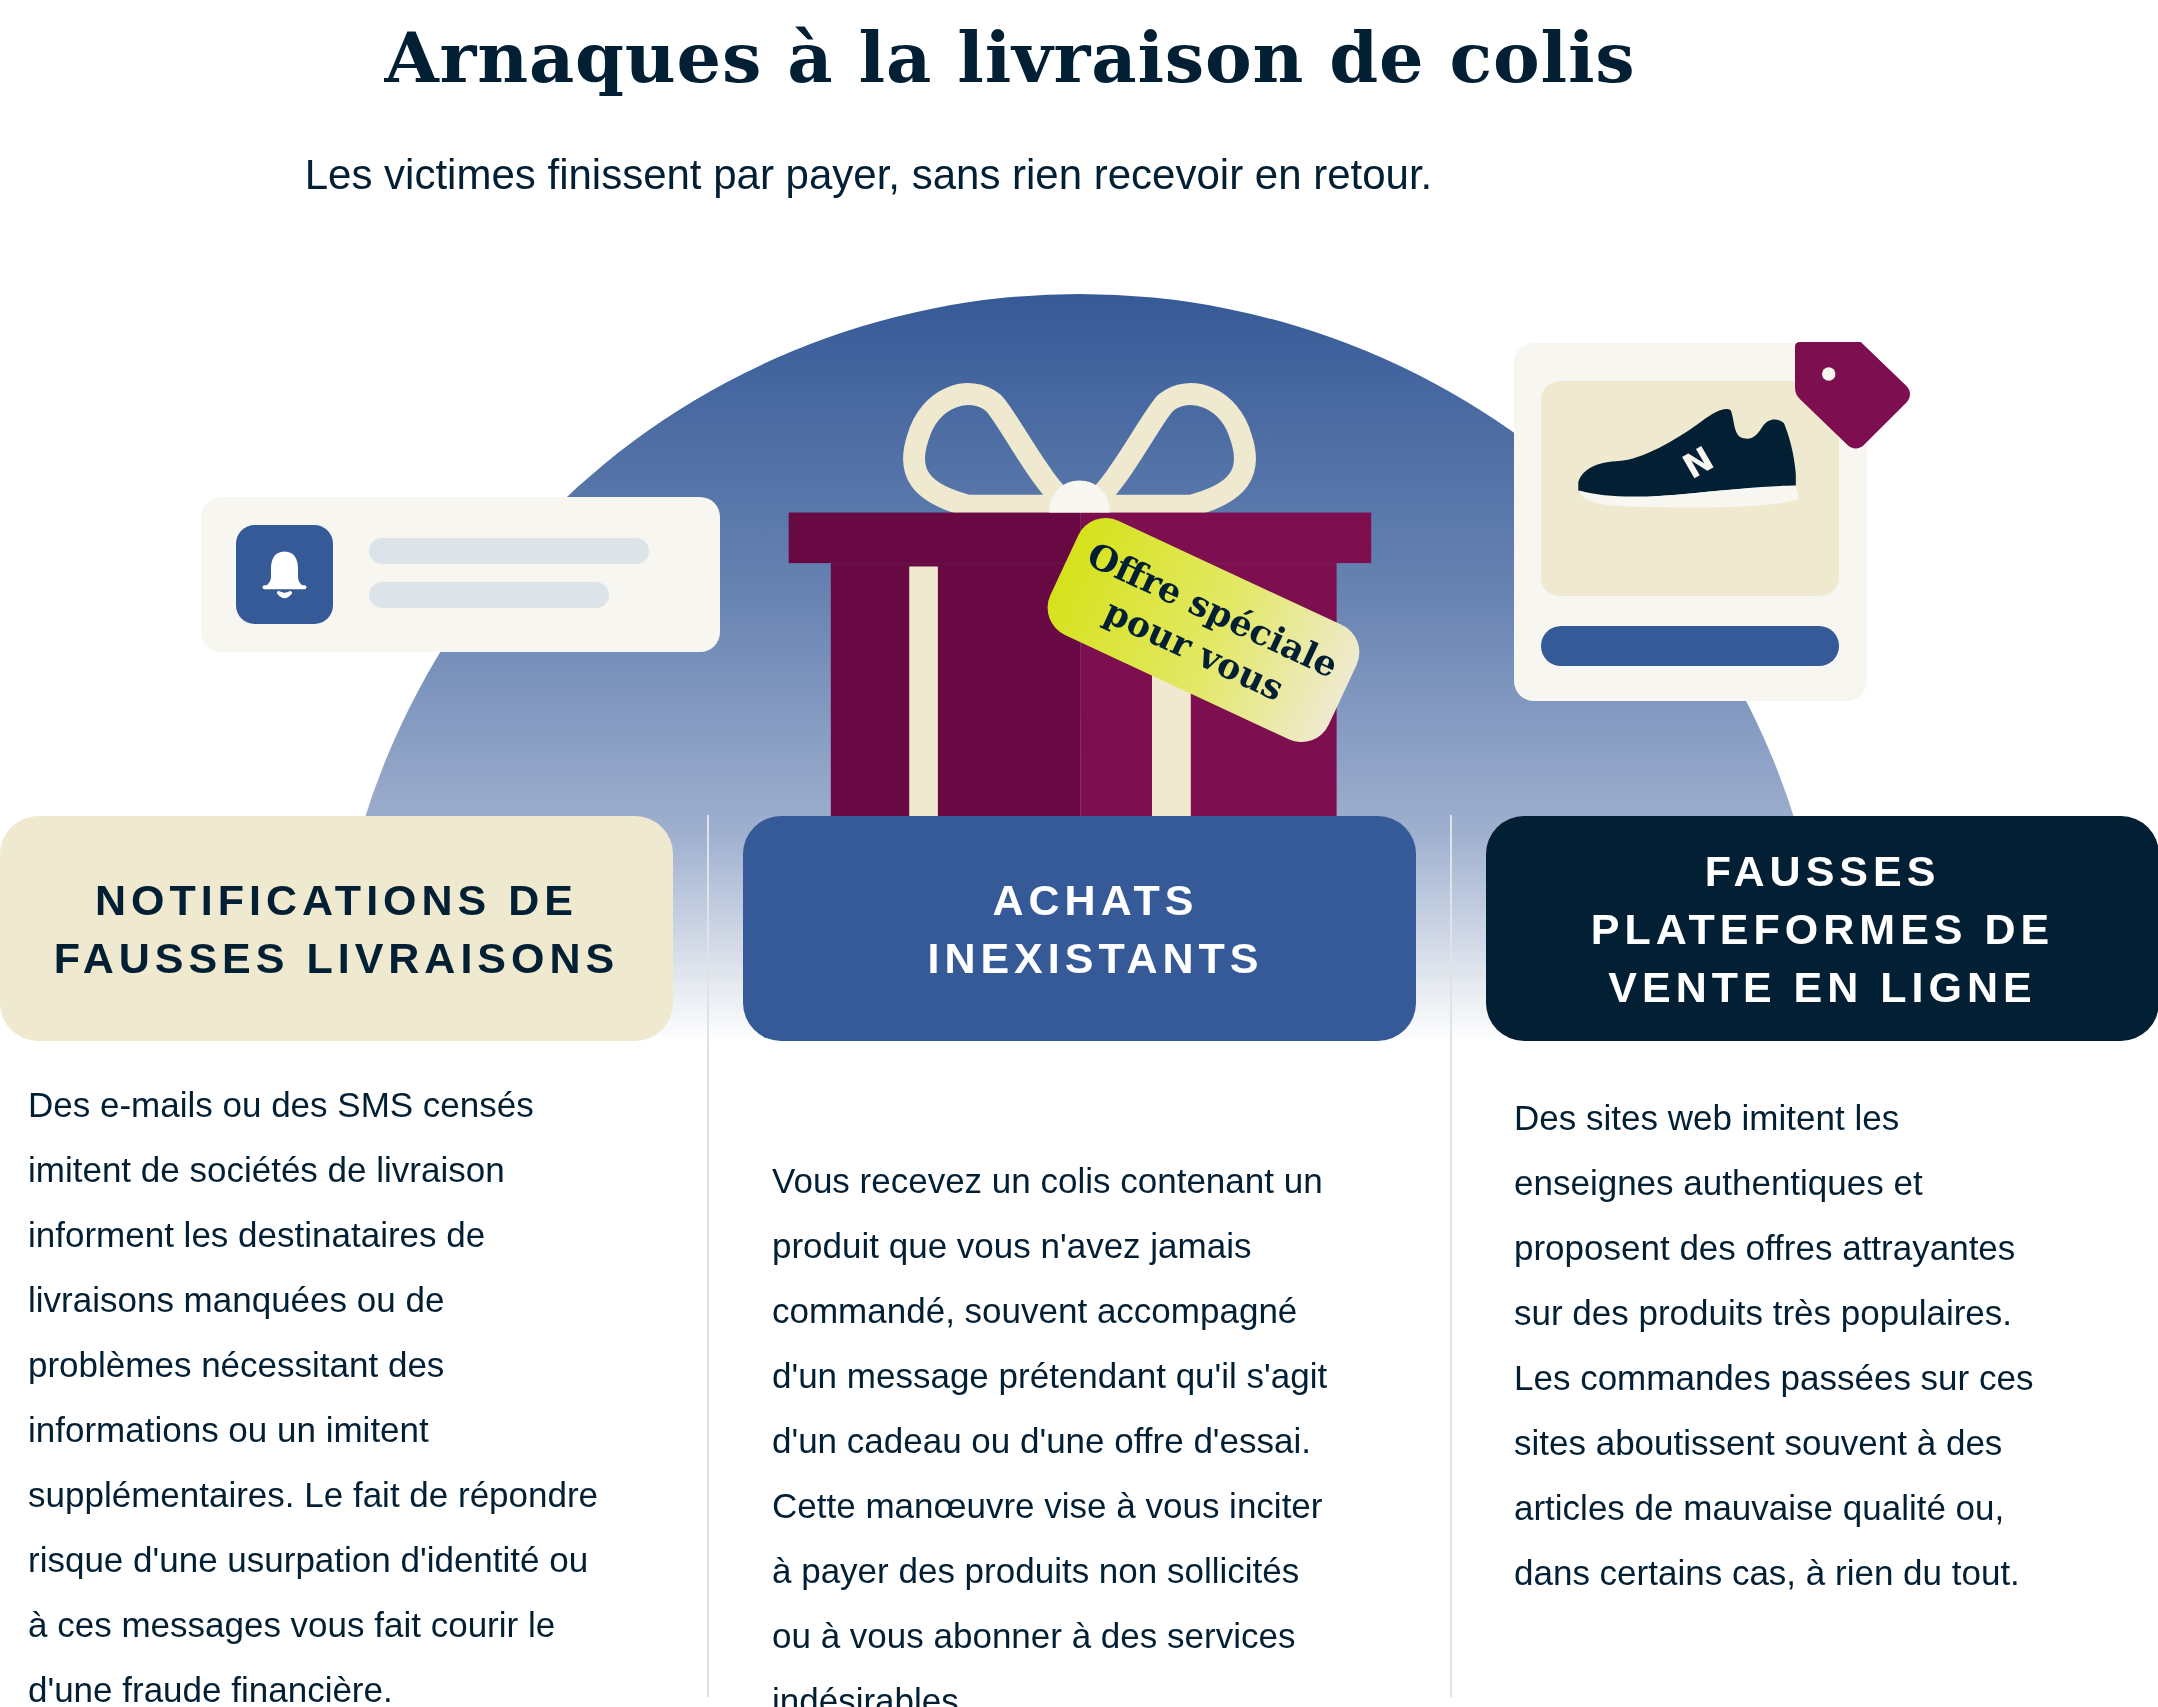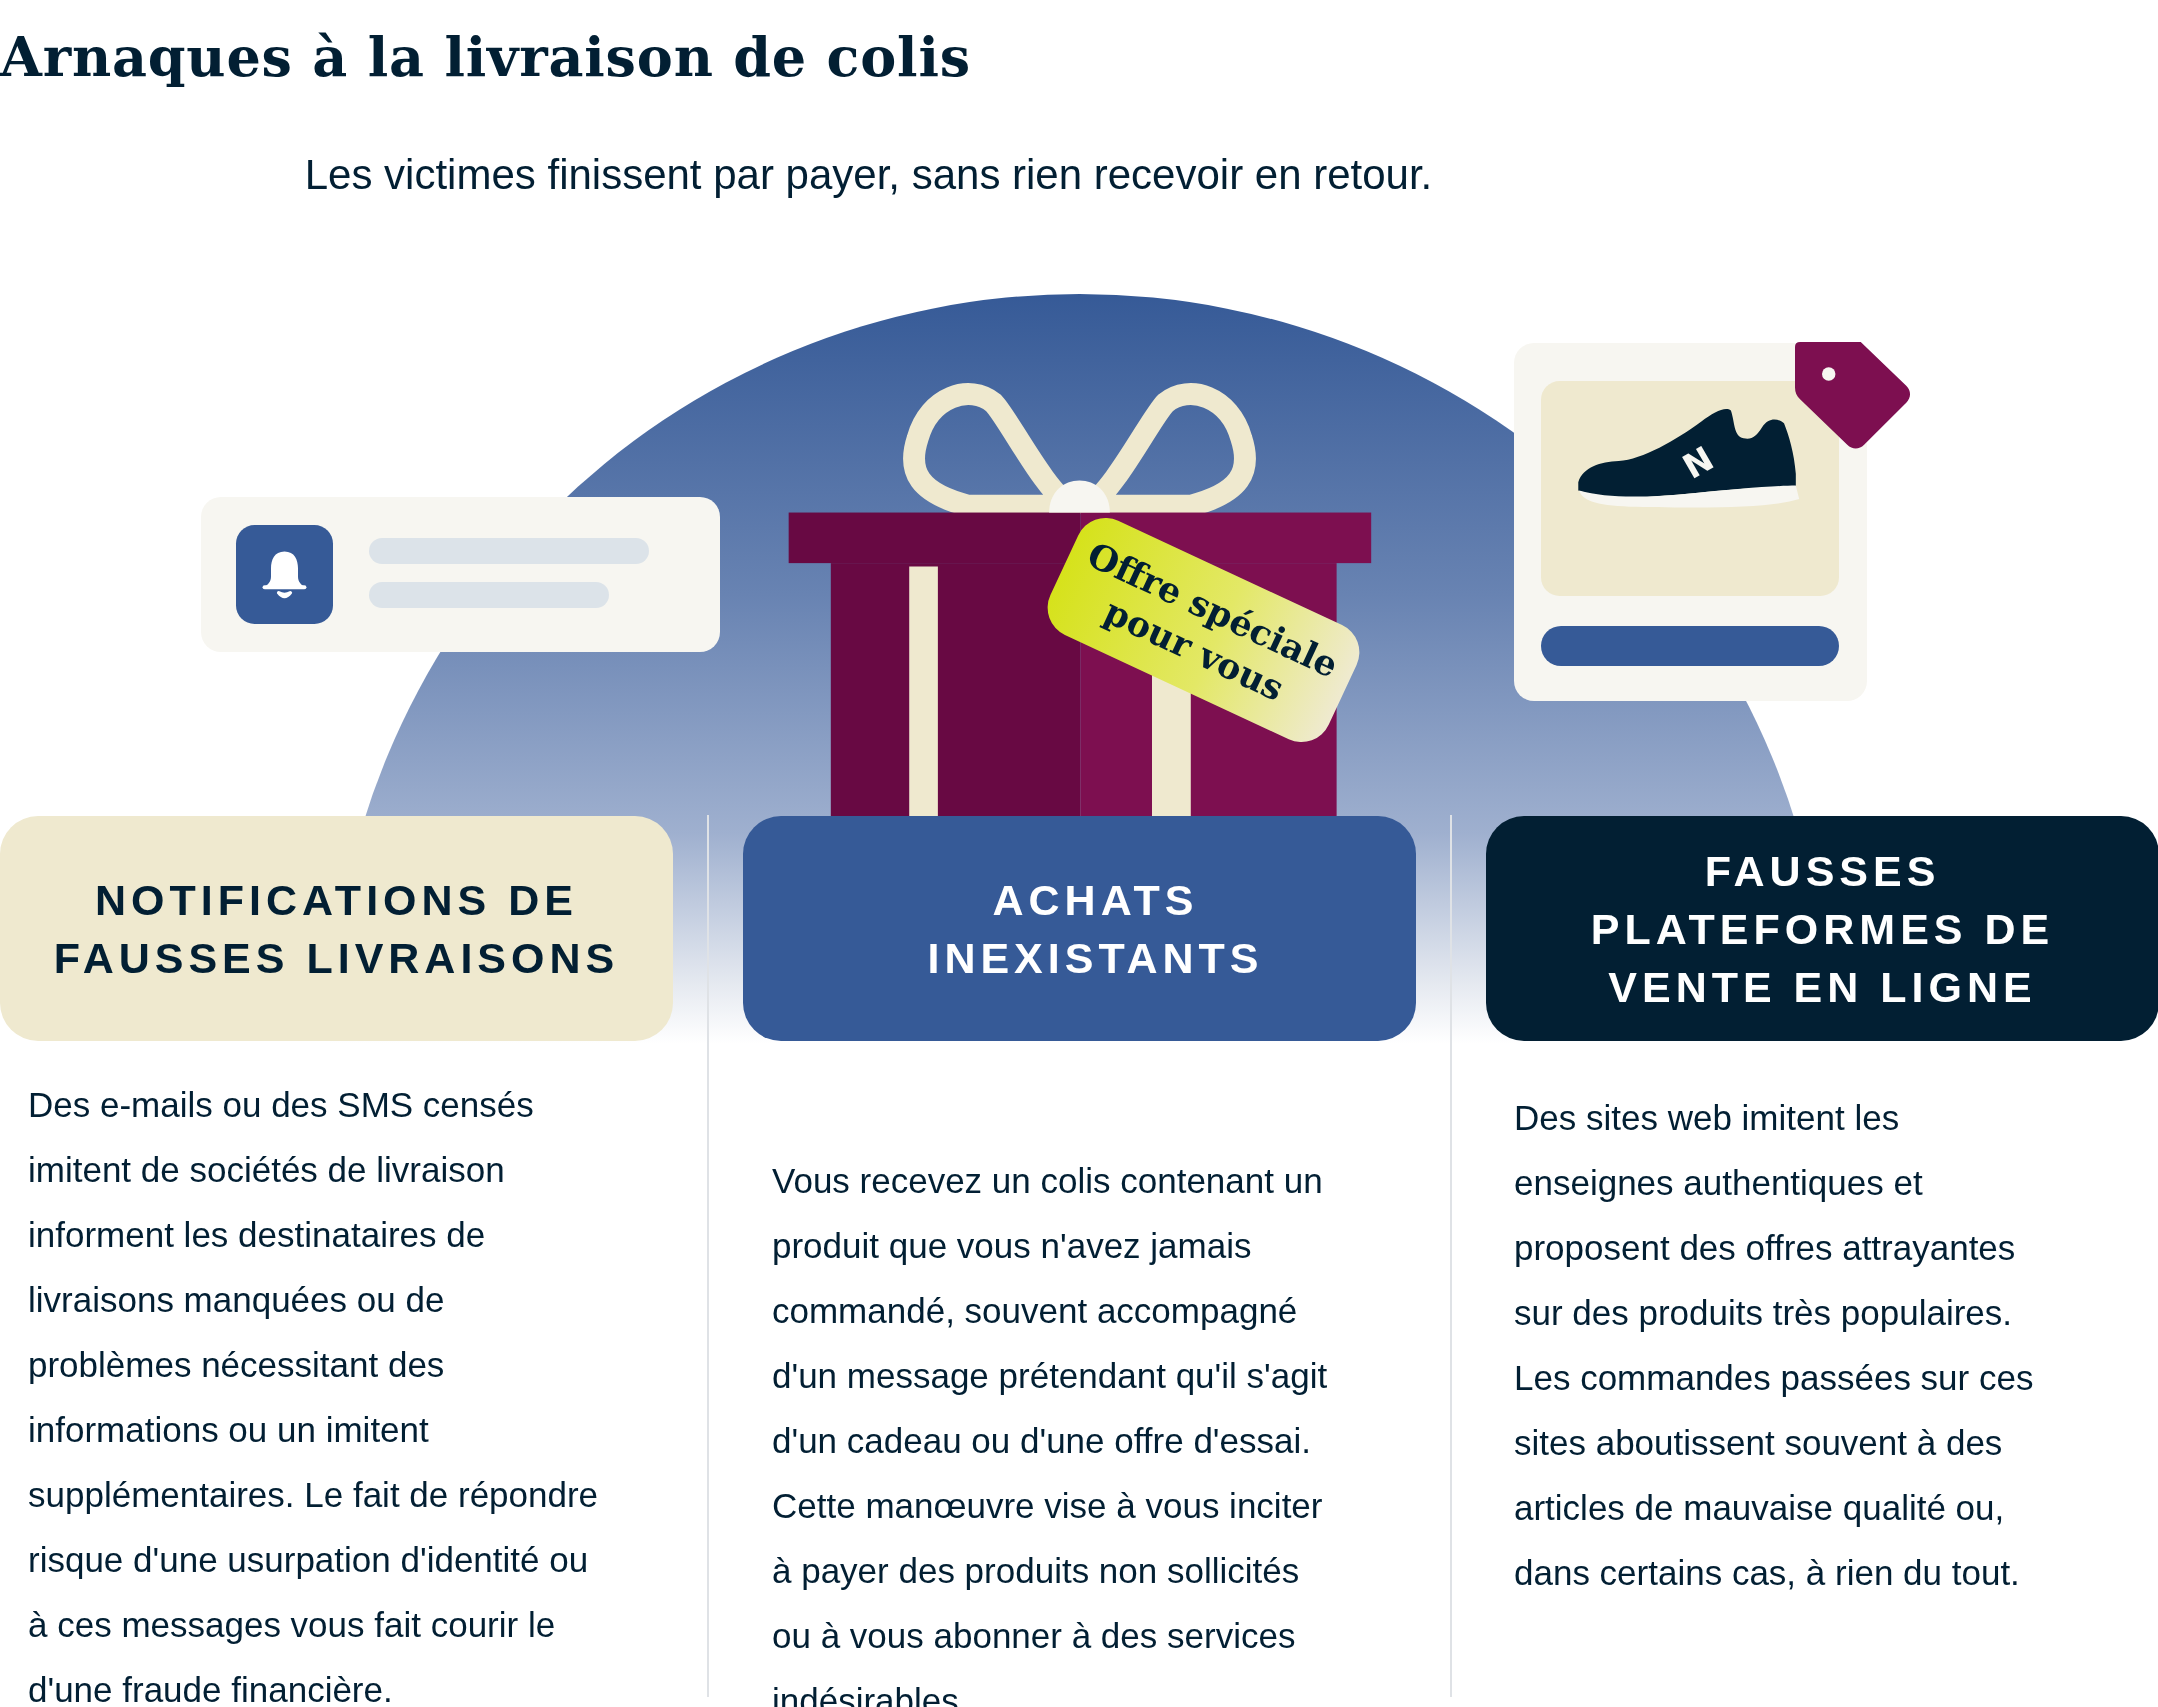--- a/index.html
+++ b/index.html
@@ -1,22 +1,22 @@
 <!DOCTYPE html>
 <html style="font-size:13.5px"><head>
 <meta charset="utf-8">
 <style>
   * { margin: 0; padding: 0; box-sizing: border-box; }
   html, body { width: 2159px; height: 1708px; overflow: hidden; background: #ffffff; }
   body { position: relative; color: #021f33; font-family: "Liberation Sans", "DejaVu Sans", sans-serif; }
 
   .title {
-    position: absolute; left: 0; top: 6.7px; width: 2020px; 
+    position: absolute; left: 0; top: 6.7px; width: 2020px; text-align: center;
     font-family: "DejaVu Serif", "Liberation Serif", serif; font-weight: bold;
-    font-size: 54px; letter-spacing: 0.8px; color: #021f33; line-height: 101px;
+    font-size: 70px; letter-spacing: 0.8px; color: #021f33; line-height: 101px;
   }
   .subtitle {
     position: absolute; left: 0; top: 145px; width: 1737px; text-align: center;
     font-family: "Liberation Sans", sans-serif; font-size: 42px; color: #021f33; line-height: 59px;
   }
 
   
   .arc {
     position: absolute; left: 330px; top: 294px; width: 1499px; height: 1499px;
     border-radius: 50%;

